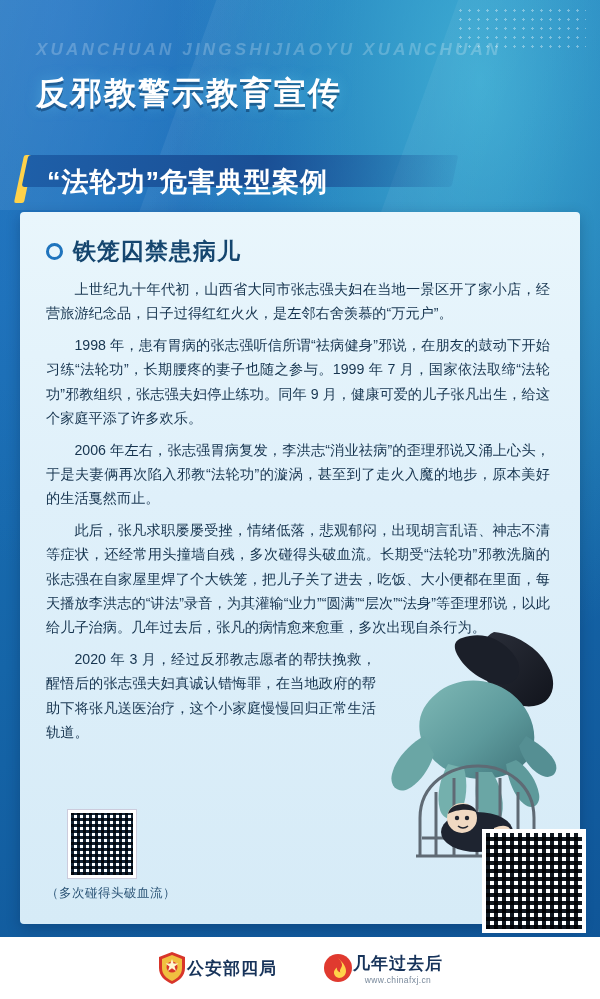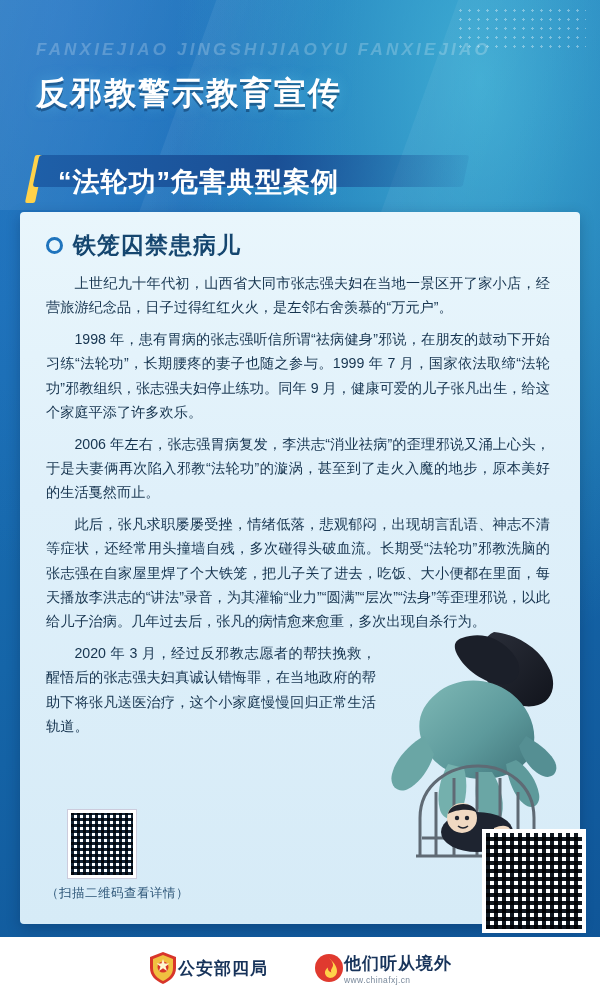--- a/index.html
+++ b/index.html
@@ -59,21 +59,21 @@
     font-size: 32px;
     font-weight: bold;
     color: #ffffff;
     letter-spacing: 2px;
     text-shadow: 0 3px 0 rgba(4,40,80,0.45), 0 0 14px rgba(120,230,255,0.35);
     white-space: nowrap;
   }
   .subtitle-wrap {
     position: absolute;
     top: 155px;
-    left: 36px;
+    left: 25px;
     width: 430px;
     height: 32px;
   }
   .subtitle-bar {
     position: absolute;
     inset: 0;
     background: linear-gradient(90deg, #1e5fa8 0%, #1a4f95 55%, rgba(26,79,149,0.1) 100%);
     transform: skewX(-12deg);
     border-radius: 3px;
   }
@@ -104,21 +104,21 @@
     top: 212px;
     width: 560px;
     height: 712px;
     background: linear-gradient(180deg, #e9f6fc 0%, #dff0fa 40%, #d6ebf7 100%);
     border-radius: 4px;
     box-shadow: 0 4px 14px rgba(0,20,50,0.25);
     overflow: hidden;
   }
   .card-inner {
     position: relative;
-    padding: 18px 26px 0 26px;
+    padding: 24px 26px 0 26px;
     height: 100%;
     box-sizing: border-box;
   }
   .section-head {
     display: flex;
     align-items: center;
     gap: 10px;
     margin-bottom: 10px;
   }
   .bullet-ring {
@@ -198,20 +198,21 @@
     font-weight: bold;
     color: #17335a;
     letter-spacing: 1px;
   }
   .foot-sub {
     display: block;
     font-size: 8.5px;
     font-weight: normal;
     color: #7a8a9c;
     letter-spacing: 0.4px;
+    text-align: center;
   }
   .qr-big {
     position: absolute;
     right: 14px;
     bottom: 66px;
     width: 96px;
     height: 96px;
     background:
       repeating-linear-gradient(90deg, #101820 0 4px, #fff 4px 8px),
       repeating-linear-gradient(0deg, #101820 0 4px, #fff 4px 8px);
@@ -222,21 +223,21 @@
 </head>
 <body>
 
 <div class="poster">
 
   <div class="hdr-streak" style="left:-40px; top:0; width:260px; height:210px;"></div>
   <div class="hdr-streak" style="left:180px; top:-20px; width:120px; height:240px; opacity:.6;"></div>
   <div class="hdr-streak" style="left:420px; top:-10px; width:180px; height:230px; opacity:.5;"></div>
   <div class="dots"></div>
 
-  <div class="pinyin">FANXIEJIAO  JINGSHIJIAOYU  FANXIEJIAO</div>
+  <div class="pinyin">XUANCHUAN  JINGSHIJIAOYU  XUANCHUAN</div>
   <div class="main-title">反邪教警示教育宣传</div>
 
   <div class="subtitle-wrap">
     <div class="subtitle-accent"></div>
     <div class="subtitle-bar"></div>
     <div class="subtitle-text">“法轮功”危害典型案例</div>
   </div>
 
   <div class="card">
     <div class="card-inner">
@@ -296,21 +297,21 @@
           <circle cx="118" cy="186" r="15" fill="#f0d9c2"></circle>
           <path d="M104 182 C106 170 130 168 133 181 C128 176 112 177 104 182 Z" fill="#20242e"></path>
           <circle cx="113" cy="186" r="2.2" fill="#20242e"></circle>
           <circle cx="123" cy="186" r="2.2" fill="#20242e"></circle>
           <path d="M114 194 q5 4 10 0" stroke="#20242e" stroke-width="1.6" fill="none"></path>
           <path d="M150 196 q14 -6 18 4 q-10 6 -18 2 Z" fill="#f0d9c2"></path>
         </g>
       </svg>
 
       <div class="qr-small"></div>
-      <div class="qr-caption">（扫描二维码查看详情）</div>
+      <div class="qr-caption">（多次碰得头破血流）</div>
     </div>
   </div>
 
   <div class="qr-big"></div>
 
   <div class="footer">
     <div class="foot-item">
       <svg width="30" height="34" viewBox="0 0 30 34">
         <path d="M15 1 L28 6 V17 C28 25 22 30 15 33 C8 30 2 25 2 17 V6 Z" fill="#d8352a"></path>
         <path d="M15 4 L25 8 V17 C25 23.5 20.5 27.6 15 30 C9.5 27.6 5 23.5 5 17 V8 Z" fill="#f0c040"></path>
@@ -319,19 +320,19 @@
       </svg>
       <div class="foot-label">公安部四局</div>
     </div>
 
     <div class="foot-item">
       <svg width="30" height="30" viewBox="0 0 30 30">
         <circle cx="15" cy="15" r="14" fill="#e03a2f"></circle>
         <path d="M15 5 C19 9 20 12 18 15 C17 16.6 16.6 18 17.4 19.4 C15.2 19 13.6 17 13.8 14.6 C12 16 10.6 18.2 11 20.6 C11.5 23.4 14 25 16 25 C20 25 23 22 23 18 C23 12.6 18.6 8.4 15 5 Z" fill="#ffd24a"></path>
       </svg>
       <div class="foot-label">
-        <span>他们听从境外</span>
+        <span>几年过去后</span>
         <span class="foot-sub">www.chinafxj.cn</span>
       </div>
     </div>
   </div>
 
 </div>
 
 </body></html>

